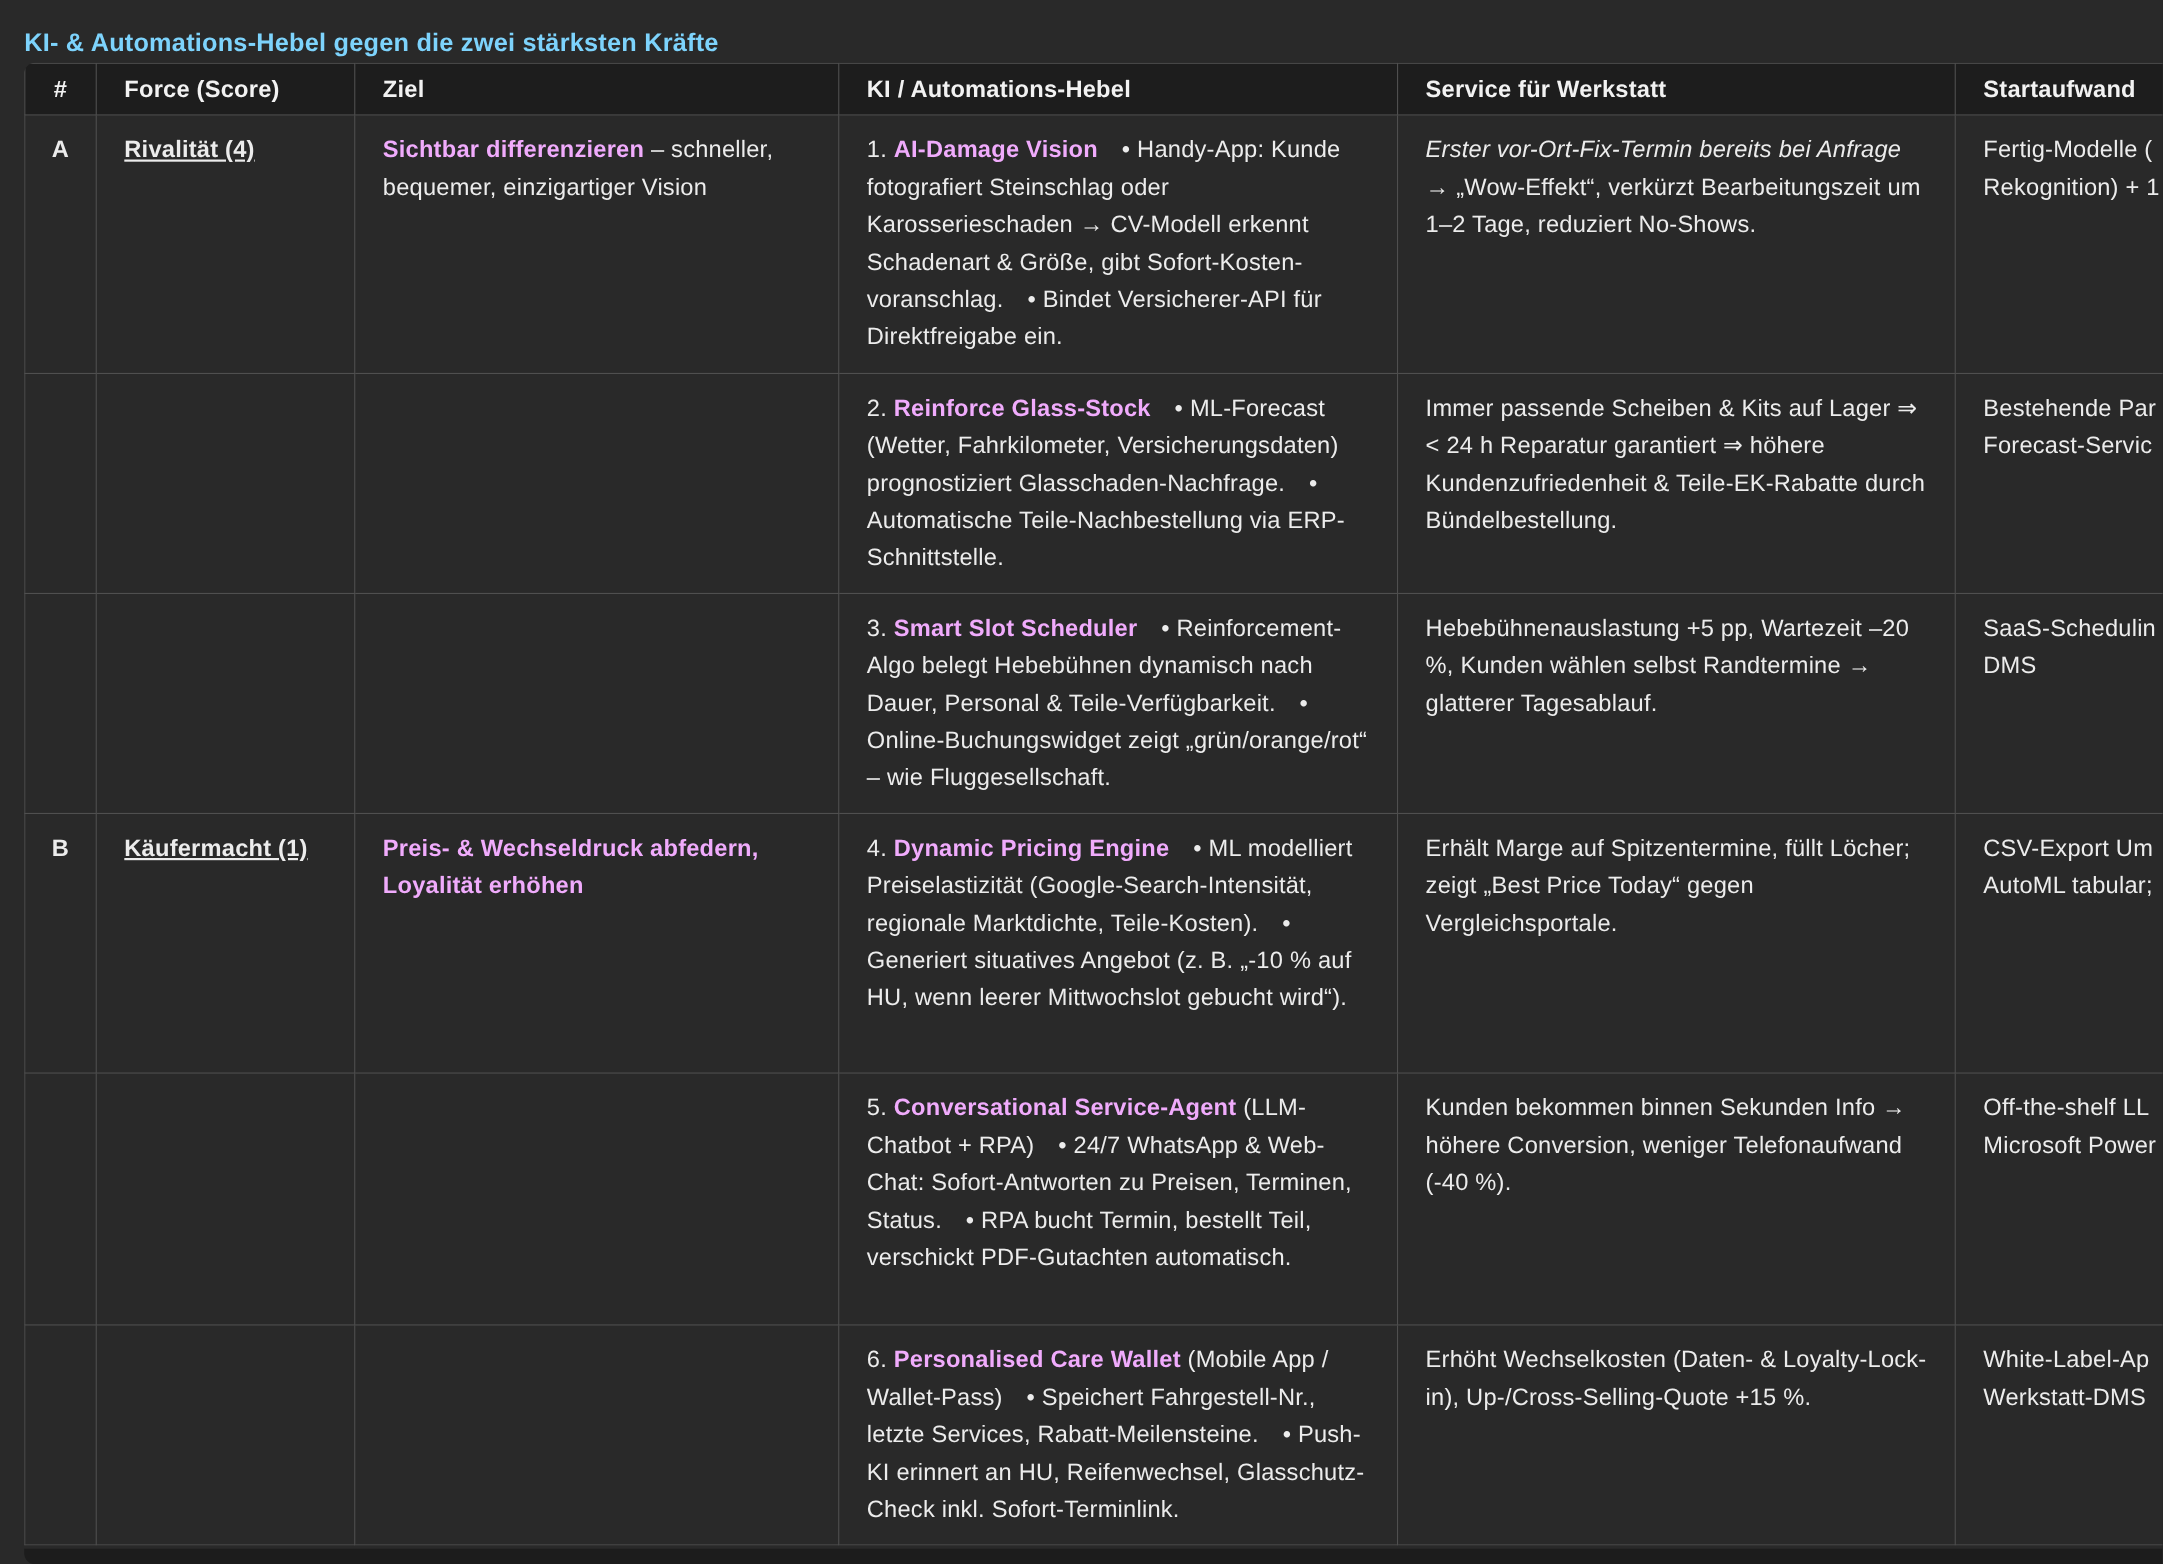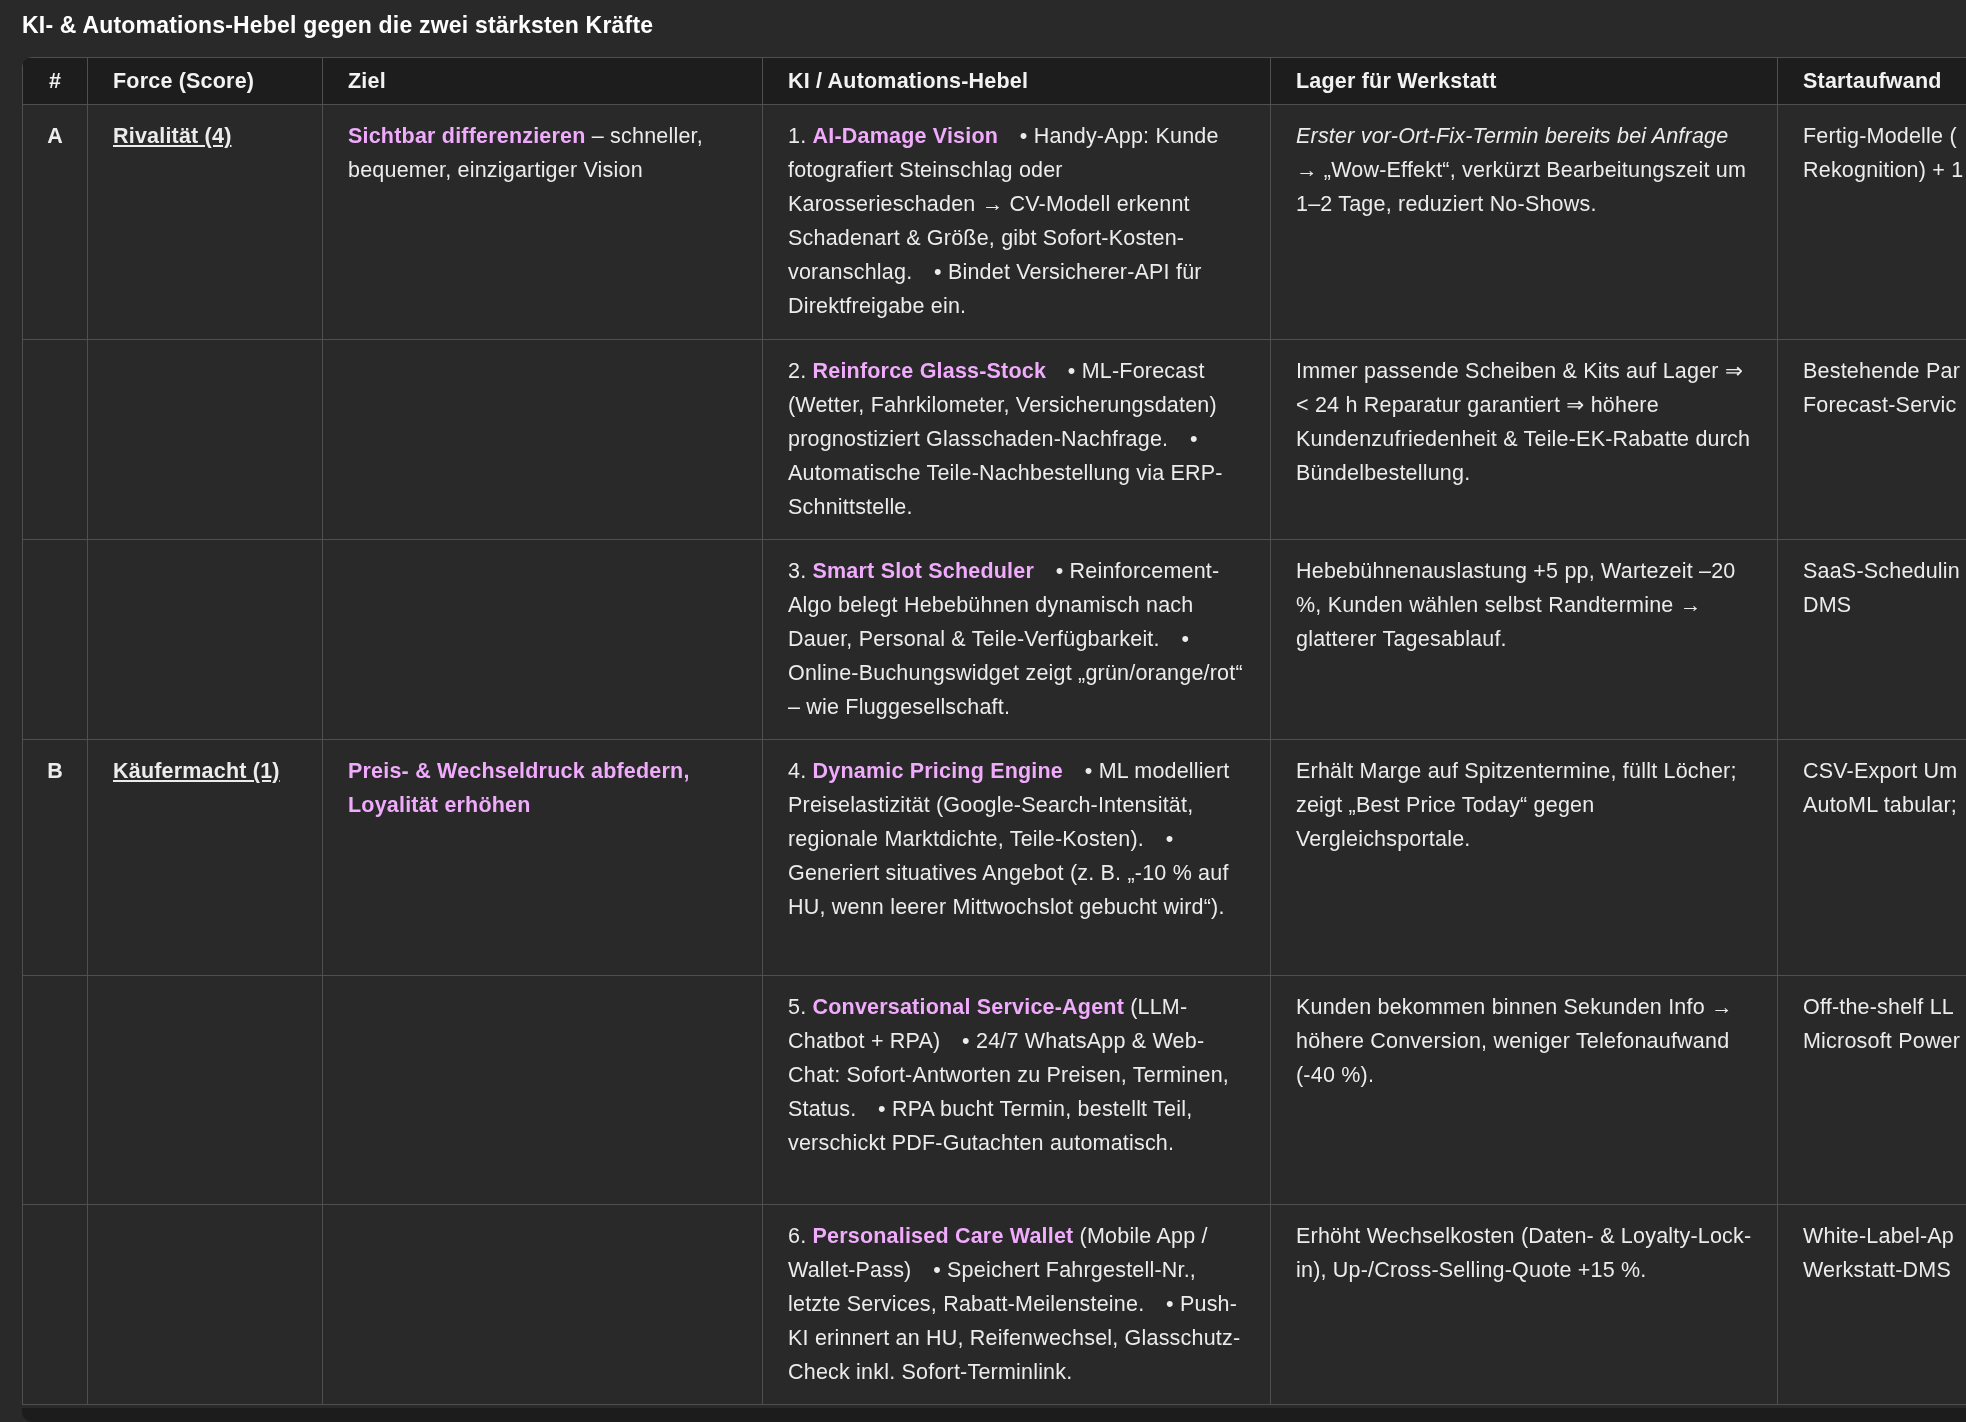--- a/index.html
+++ b/index.html
@@ -14,27 +14,27 @@
   }
   .page {
     position: relative;
     width: 1966px;
     height: 1422px;
     padding-left: 22px;
     box-sizing: border-box;
   }
   .page-title {
     margin: 0;
-    padding-top: 10px;
+    padding-top: 23px;
     height: 57px;
     box-sizing: border-box;
     font-size: 23px;
     line-height: 30px;
     font-weight: bold;
-    color: #ffffff;
+    color: #7dd3fc;
     letter-spacing: 0.2px;
   }
   .table-wrap {
     width: 1944px;
     overflow: hidden;
     border-radius: 10px 0 0 0;
   }
   table.forces {
     border-collapse: collapse;
     table-layout: fixed;
@@ -109,21 +109,21 @@
           <col>
           <col>
           <col>
       </colgroup>
       <thead>
         <tr>
             <th class="col-num">#</th>
             <th class="col-force">Force (Score)</th>
             <th class="col-ziel">Ziel</th>
             <th class="col-hebel">KI / Automations-Hebel</th>
-            <th class="col-nutzen">Lager für Werkstatt</th>
+            <th class="col-nutzen">Service für Werkstatt</th>
             <th class="col-aufwand">Startaufwand</th>
           </tr>
       </thead>
       <tbody>
           <tr>
             <td class="col-num">A</td>
             <td class="col-force">Rivalität (4)</td>
             <td class="col-ziel"><span class="seg-b ">Sichtbar differenzieren</span><span class=""> – schneller, bequemer, einzigartiger Vision</span></td>
             <td class="col-hebel"><span class="">1. </span><span class="seg-b ">AI-Damage Vision</span><span class=""> • Handy-App: Kunde fotografiert Steinschlag oder Karosserieschaden → CV-Modell erkennt Schadenart &amp; Größe, gibt Sofort-Kosten­voranschlag. • Bindet Versicherer-API für Direktfreigabe ein.</span></td>
             <td class="col-nutzen"><span class="seg-i">Erster vor-Ort-Fix-Termin bereits bei Anfrage</span><span class=""> → „Wow-Effekt“, verkürzt Bear­beitungszeit um 1–2 Tage, reduziert No-Shows.</span></td>

